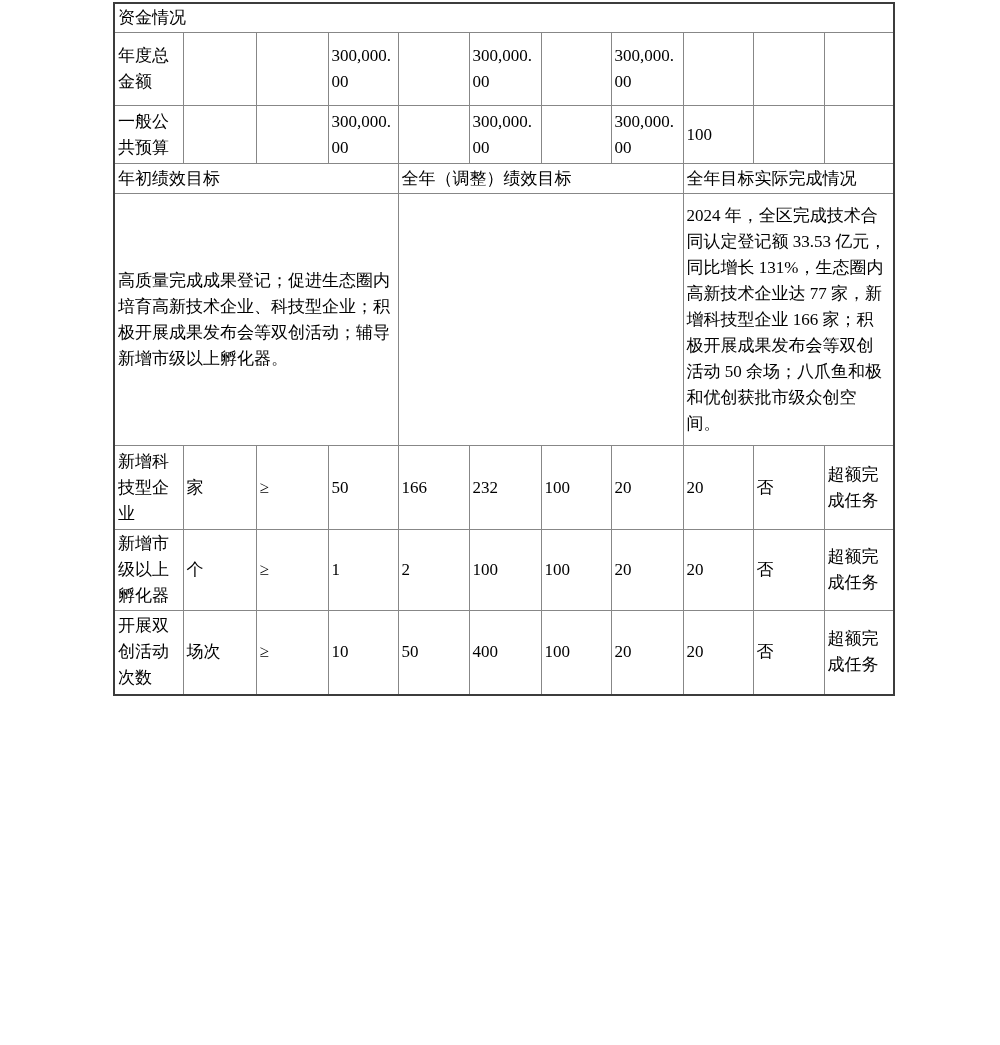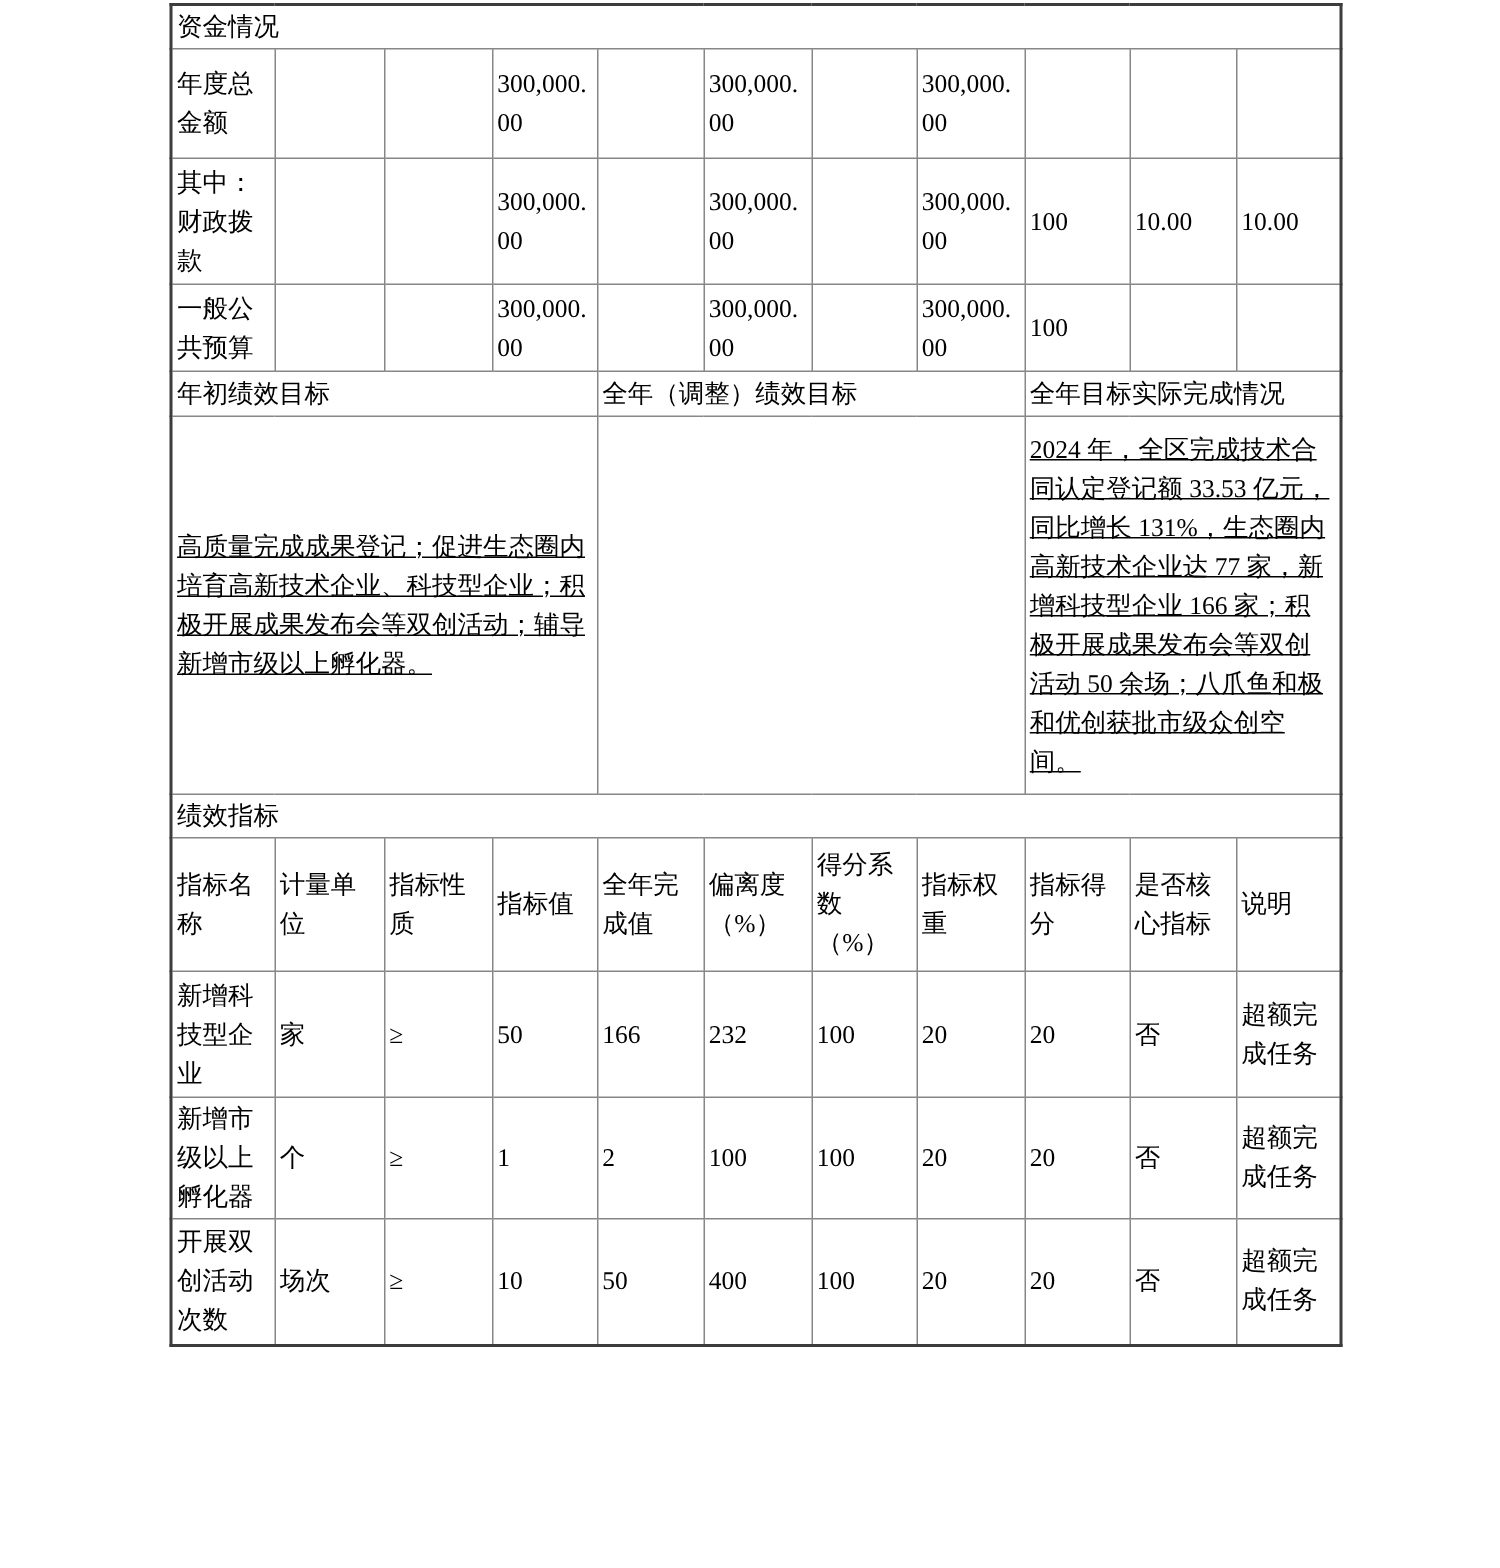--- a/index.html
+++ b/index.html
@@ -42,21 +42,20 @@
   }
   td.hdr-left {
     text-align: left;
   }
   td.num-right {
     text-align: right;
   }
   td.longtext {
     vertical-align: top;
     text-align: left;
-    text-decoration: underline;
   }
 </style>
 </head>
 <body>
 
 <div class="doc-wrap">
   <table class="report">
     <colgroup>
       <col style="width:69px">
         <col style="width:73px">
@@ -88,38 +87,20 @@
       <td>300,000.
 00</td>
       <td></td>
       <td>300,000.
 00</td>
       <td></td>
       <td></td>
       <td class="num-right"></td>
     </tr>
 
-    <tr style="height:84px">
-      <td>其中：
-财政拨
-款</td>
-      <td></td>
-      <td></td>
-      <td>300,000.
-00</td>
-      <td></td>
-      <td>300,000.
-00</td>
-      <td></td>
-      <td>300,000.
-00</td>
-      <td>100</td>
-      <td>10.00</td>
-      <td class="num-right">10.00</td>
-    </tr>
 
     <tr style="height:58px">
       <td>一般公
 共预算</td>
       <td></td>
       <td></td>
       <td>300,000.
 00</td>
       <td></td>
       <td>300,000.
@@ -138,47 +119,21 @@
       <td colspan="4" class="hdr">全年（调整）绩效目标</td>
       <td colspan="3" class="hdr">全年目标实际完成情况</td>
     </tr>
 
     <tr style="height:252px">
       <td colspan="4" class="longtext">高质量完成成果登记；促进生态圈内培育高新技术企业、科技型企业；积极开展成果发布会等双创活动；辅导新增市级以上孵化器。</td>
       <td colspan="4" class="longtext"></td>
       <td colspan="3" class="longtext">2024 年，全区完成技术合同认定登记额 33.53 亿元，同比增长 131%，生态圈内高新技术企业达 77 家，新增科技型企业 166 家；积极开展成果发布会等双创活动 50 余场；八爪鱼和极和优创获批市级众创空间。</td>
     </tr>
 
-    <tr style="height:26px">
-      <td colspan="11" class="section-title">绩效指标</td>
-    </tr>
 
-    <tr style="height:89px">
-      <td class="hdr">指标名
-称</td>
-      <td class="hdr">计量单
-位</td>
-      <td class="hdr">指标性
-质</td>
-      <td class="hdr">指标值</td>
-      <td class="hdr">全年完
-成值</td>
-      <td class="hdr">偏离度
-（%）</td>
-      <td class="hdr">得分系
-数
-（%）</td>
-      <td class="hdr">指标权
-重</td>
-      <td class="hdr">指标得
-分</td>
-      <td class="hdr">是否核
-心指标</td>
-      <td class="hdr">说明</td>
-    </tr>
 
 
     <tr style="height:84px">
       <td>新增科
 技型企
 业</td>
       <td>家</td>
       <td>≥</td>
       <td class="num-right">50</td>
       <td class="num-right">166</td>

